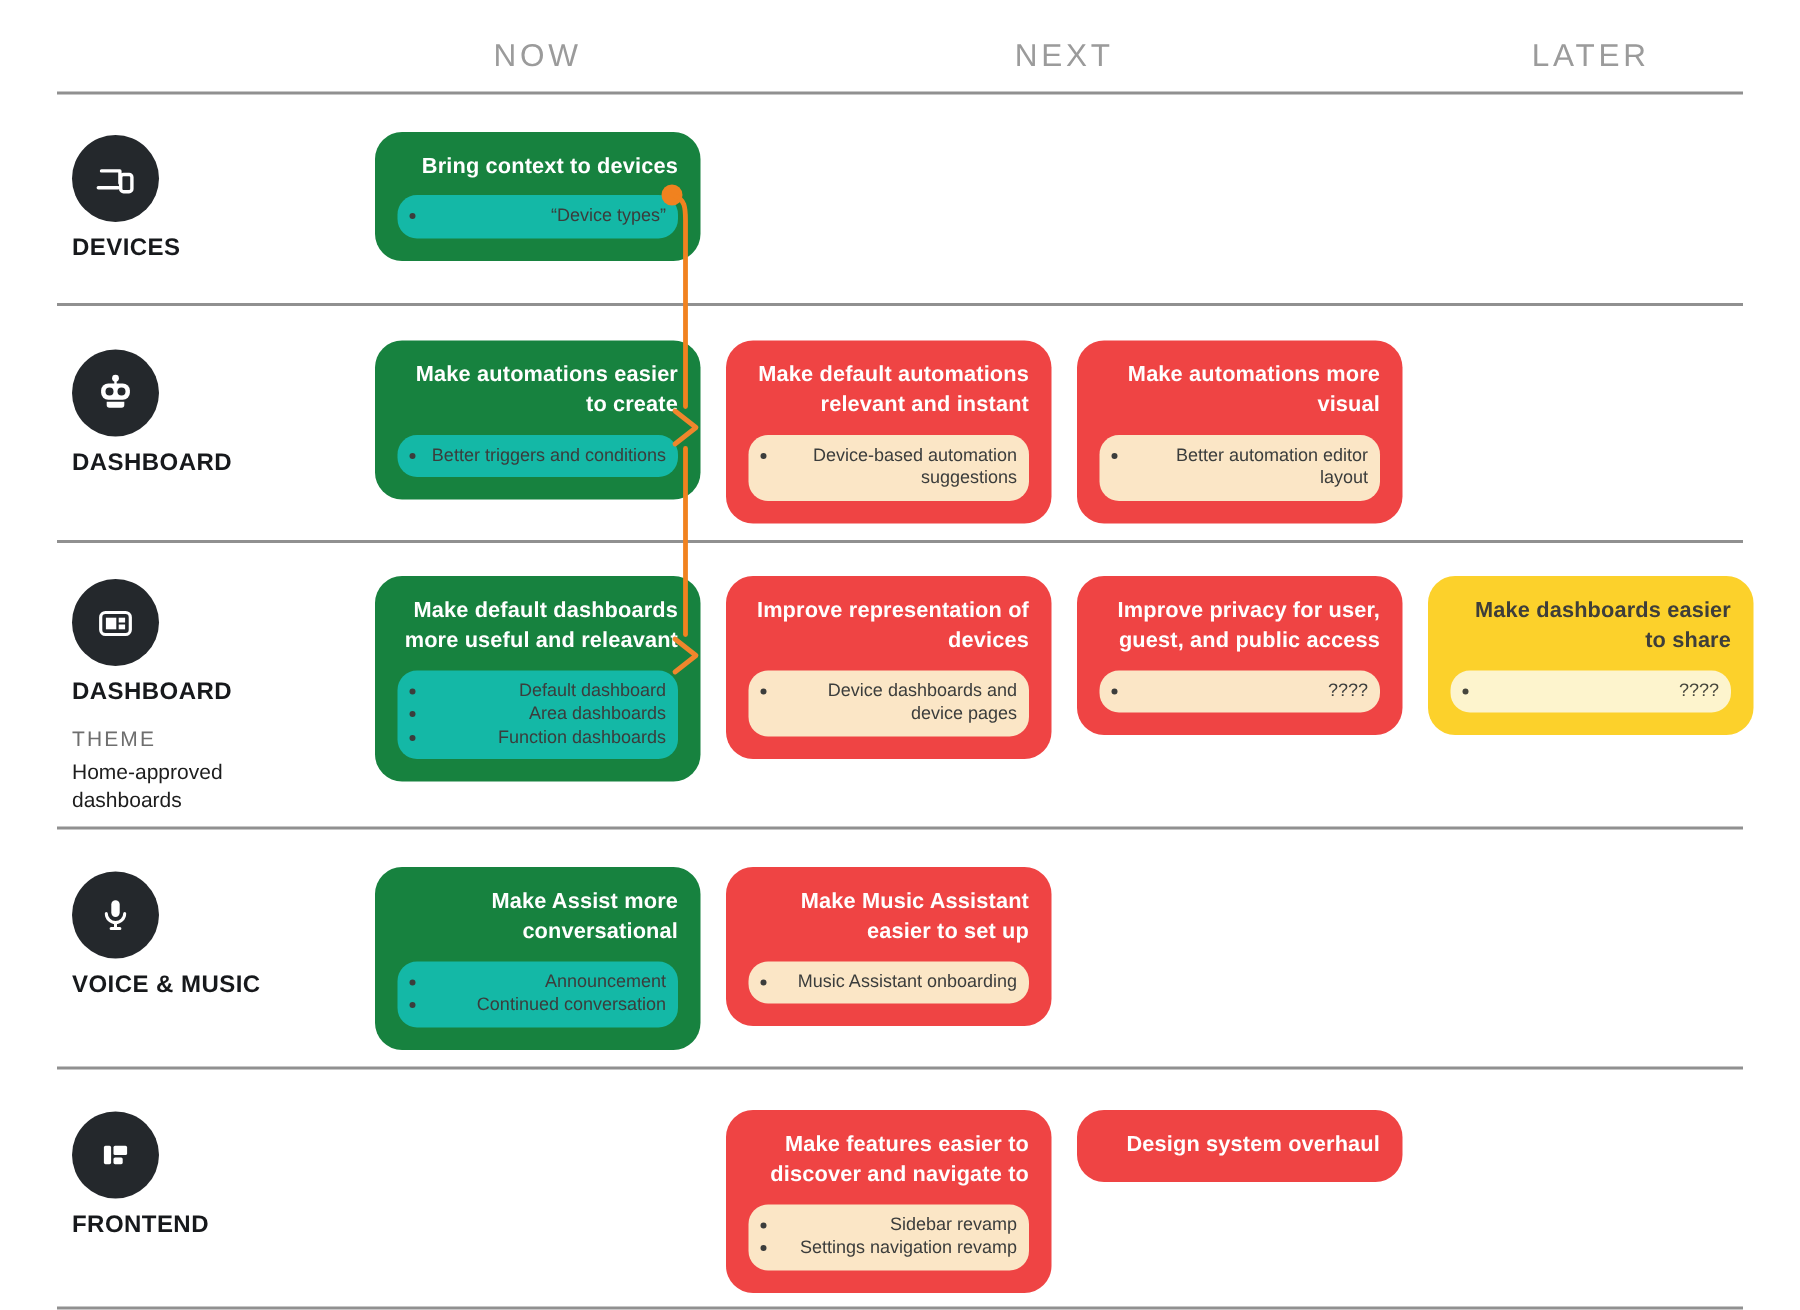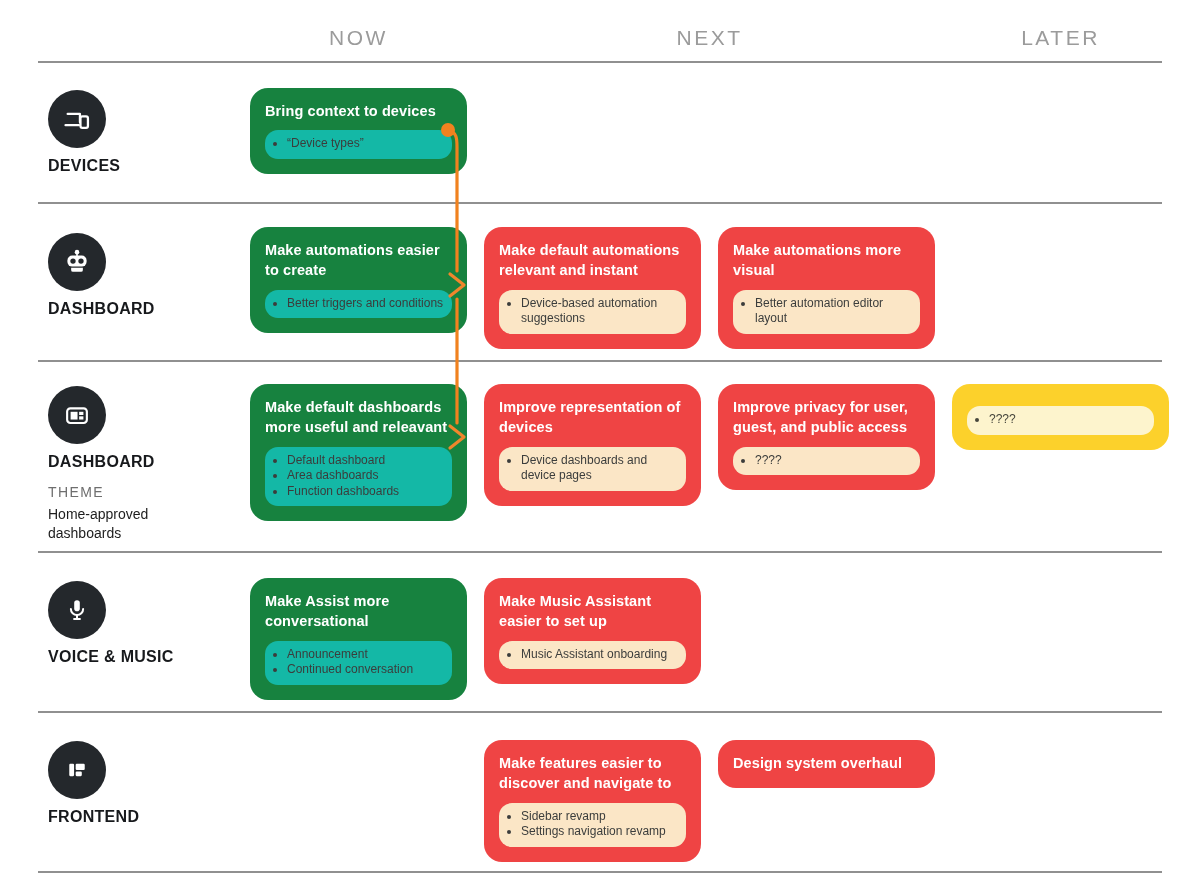--- a/index.html
+++ b/index.html
@@ -63,21 +63,21 @@
     margin-top: 13px;
     font-size: 14px; letter-spacing: 1.4px; color: #6e6e6e;
   }
   .theme-value {
     margin-top: 5px;
     font-size: 14px; line-height: 1.35; color: #1d1d1d;
     max-width: 130px;
   }
 
   
-  .card-cell { align-self: start; }
+  .card-cell { align-self: start; text-align: right; }
   .cell-c1 { grid-column: 2; }
   .cell-c2 { grid-column: 3; }
   .cell-c3 { grid-column: 4; }
   .cell-c4 { grid-column: 5; }
   .r1 .card-cell { padding-top: 25px; }
   .r2 .card-cell { padding-top: 23px; }
   .r3 .card-cell { padding-top: 22px; }
   .r4 .card-cell { padding-top: 25px; }
   .r5 .card-cell { padding-top: 27px; }
 
@@ -235,20 +235,21 @@
         <div class="card-title">Improve privacy for user, guest, and public access</div>
         <div class="pill">
           <ul>
               <li>????</li>
             </ul>
         </div>
       </div>
     </div>
     <div class="card-cell cell-c4">
       <div class="card yellow">
+        <div class="card-title">Make dashboards easier to share</div>
         <div class="pill">
           <ul>
               <li>????</li>
             </ul>
         </div>
       </div>
     </div>
   </div>
 
   <div class="grid-row row r4">

